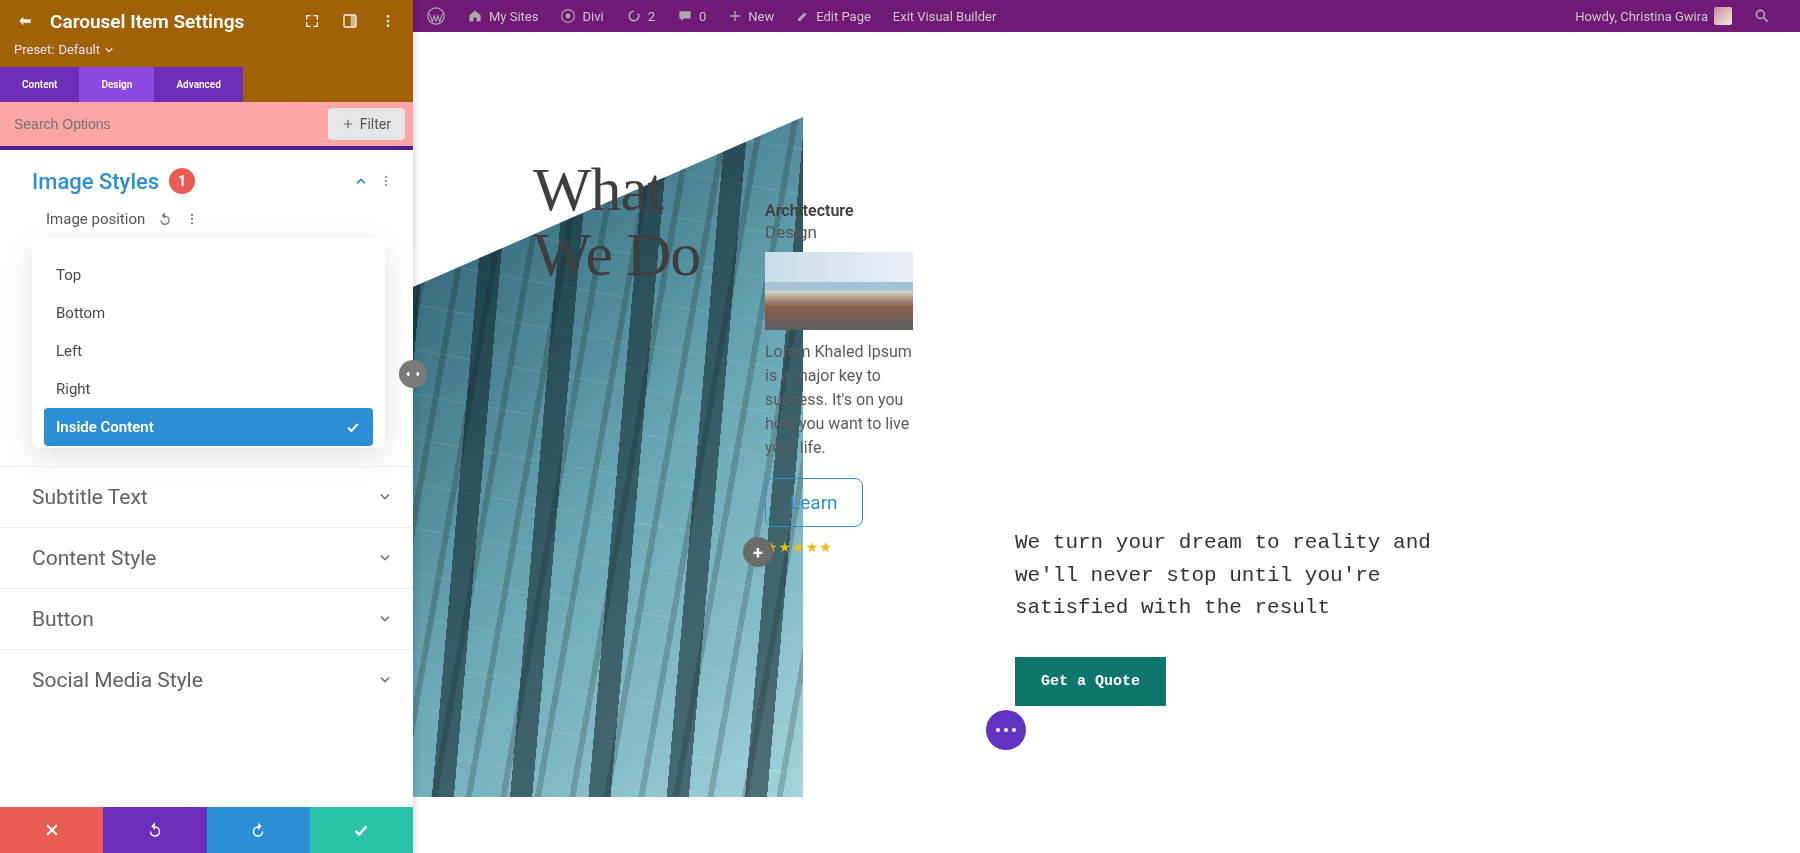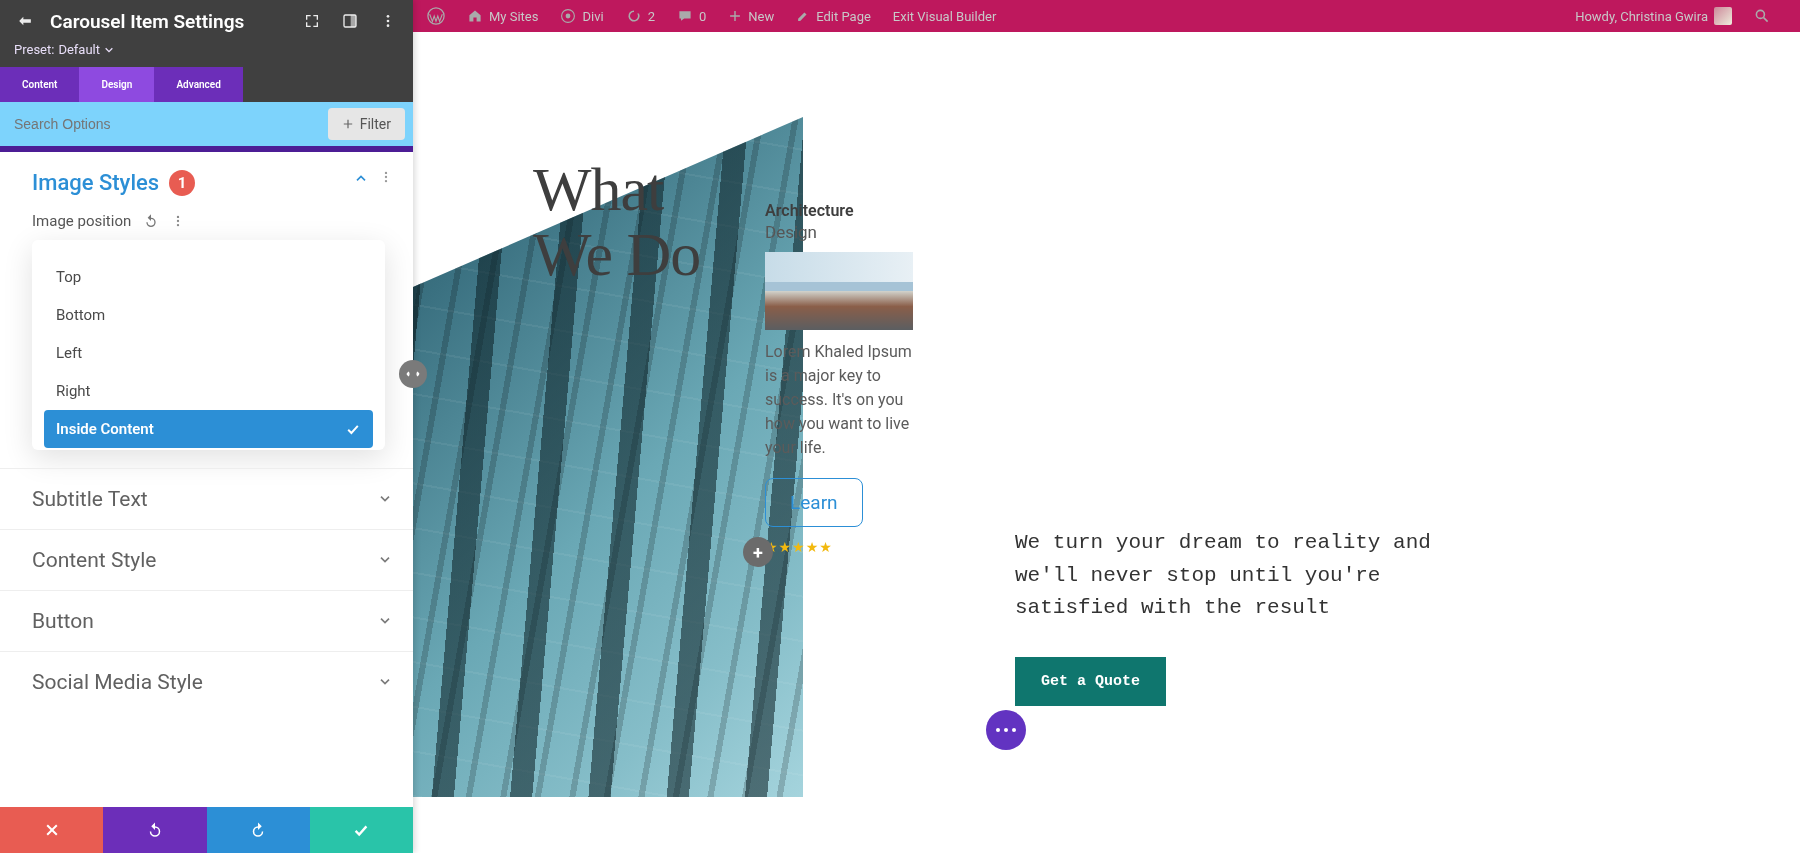--- a/index.html
+++ b/index.html
@@ -1,52 +1,52 @@
 <!DOCTYPE html>
 <html><head>
 <meta charset="utf-8">
 <style>
   * { box-sizing: border-box; margin: 0; padding: 0; }
   body { font-family: -apple-system, BlinkMacSystemFont, "Segoe UI", Roboto, Helvetica, Arial, sans-serif; width: 1800px; height: 853px; overflow: hidden; background: #fff; }
 
   
-  .wpbar { position: absolute; top:0; left:413px; right:0; height:32px; background:#be185d; color:#eee; display:flex; align-items:center; font-size:13px;justify-content:space-between; }
+  .wpbar { position: absolute; top:0; left:413px; right:0; height:32px; background:#701a75; color:#eee; display:flex; align-items:center; font-size:13px;justify-content:space-between; }
   .wpbar .left { display:flex; align-items:center; gap:6px; padding-left:6px;}
   .wpbar .item { display:flex; align-items:center; gap:6px; padding:0 8px; height:32px; color:#c8c8c8; cursor:pointer;}
   .wpbar .item svg { fill:#aaa; }
   .wpbar .right { margin-left:auto; display:flex; align-items:center; gap:6px; padding-right:22px;}
   .avatar { width:18px; height:18px; background:linear-gradient(135deg,#c89,#eed); border-radius:2px;}
   .wp-search { display:flex; align-items:center; justify-content:center; width:32px;}
 
   
   .panel { position:absolute; top:0; left:0; width:413px; height:853px; background:#fff; box-shadow:2px 0 6px rgba(0,0,0,.15); z-index:30; display:flex; flex-direction:column;}
-  .panel-header { background:#404040; color:#fff; }
+  .panel-header { background:#a16207; color:#fff; }
   .ph-row1 { display:flex; align-items:center; padding:8px 12px; gap:12px;}
   .ph-title { font-size:19px; font-weight:600; flex:1;}
   .ph-iconbtn { width:26px; height:26px; display:flex; align-items:center; justify-content:center; cursor:pointer; opacity:.9;}
   .ph-iconbtn svg { fill:#fff; }
   .ph-row2 { padding:0 14px 10px; font-size:13px; color:#e8def8; display:flex; align-items:center; gap:4px;}
   .tabs { display:flex; }
   .tab { flex:0 0 auto; padding:12px 22px; font-size:10px; font-weight:600; color:#fff; cursor:pointer;}
   .tab.design { background:#8e4ae0; }
   .tab.bg { background:#6c2eb9; }
 
-  .searchrow { display:flex; align-items:center; background:#7dd3fc; border-bottom:6px solid #4c1d95;}
+  .searchrow { display:flex; align-items:center; background:#fca5a5; border-bottom:4px solid #4c1d95;}
   .searchrow input { flex:1; border:0; background:transparent; padding:12px 14px; font-size:14px; outline:none; color:#666;}
   .filterbtn { display:flex; align-items:center; gap:6px; padding:8px 14px; margin:6px 8px; background:#e6e6e6; border-radius:4px; font-size:14px; color:#555; cursor:pointer;}
 
   .panel-body { flex:1; overflow:hidden; }
 
-  .sec-header { display:flex; align-items:flex-start; padding:18px 20px 12px 32px; font-size:22px; color:#2c8fd6; font-weight:500; gap:10px;}
+  .sec-header { display:flex; align-items:center; padding:18px 20px 12px 32px; font-size:22px; color:#2c8fd6; font-weight:500; gap:10px;}
   .sec-header .badge { background:#e85c52; color:#fff; width:26px; height:26px; border-radius:50%; display:flex; align-items:center; justify-content:center; font-size:15px; font-weight:700;}
   .sec-header .spacer { flex:1; }
   .sec-header .chev { color:#2c8fd6; }
   .sec-header .dots { color:#999; }
 
-  .field-label { display:flex; align-items:center; gap:12px; padding:4px 20px 10px 32px; font-size:15px; color:#555;}
+  .field-label { display:flex; align-items:center; gap:12px; padding:4px 20px 10px 46px; font-size:15px; color:#555;}
   .field-label .reset, .field-label .fdots { color:#888; cursor:pointer;}
 
   .dropdown { margin:0 28px 18px 32px; background:#fff; border-radius:6px; box-shadow:0 8px 30px rgba(0,0,0,.12); padding:18px 12px 2px;}
   .dd-item { padding:10px 12px; font-size:15px; color:#4a4a4a; border-radius:4px; cursor:pointer;}
   .dd-item.selected { background:#2c8fd6; color:#fff; font-weight:600; display:flex; align-items:center;}
   .dd-item.selected .chk { margin-left:auto;}
 
   .collapsed-sec { display:flex; align-items:center; padding:18px 20px 18px 32px; font-size:21px; color:#616161; border-top:1px solid #eee; cursor:pointer;}
   .collapsed-sec .spacer { flex:1;}
   .collapsed-sec .chev { color:#7a7a7a;}

